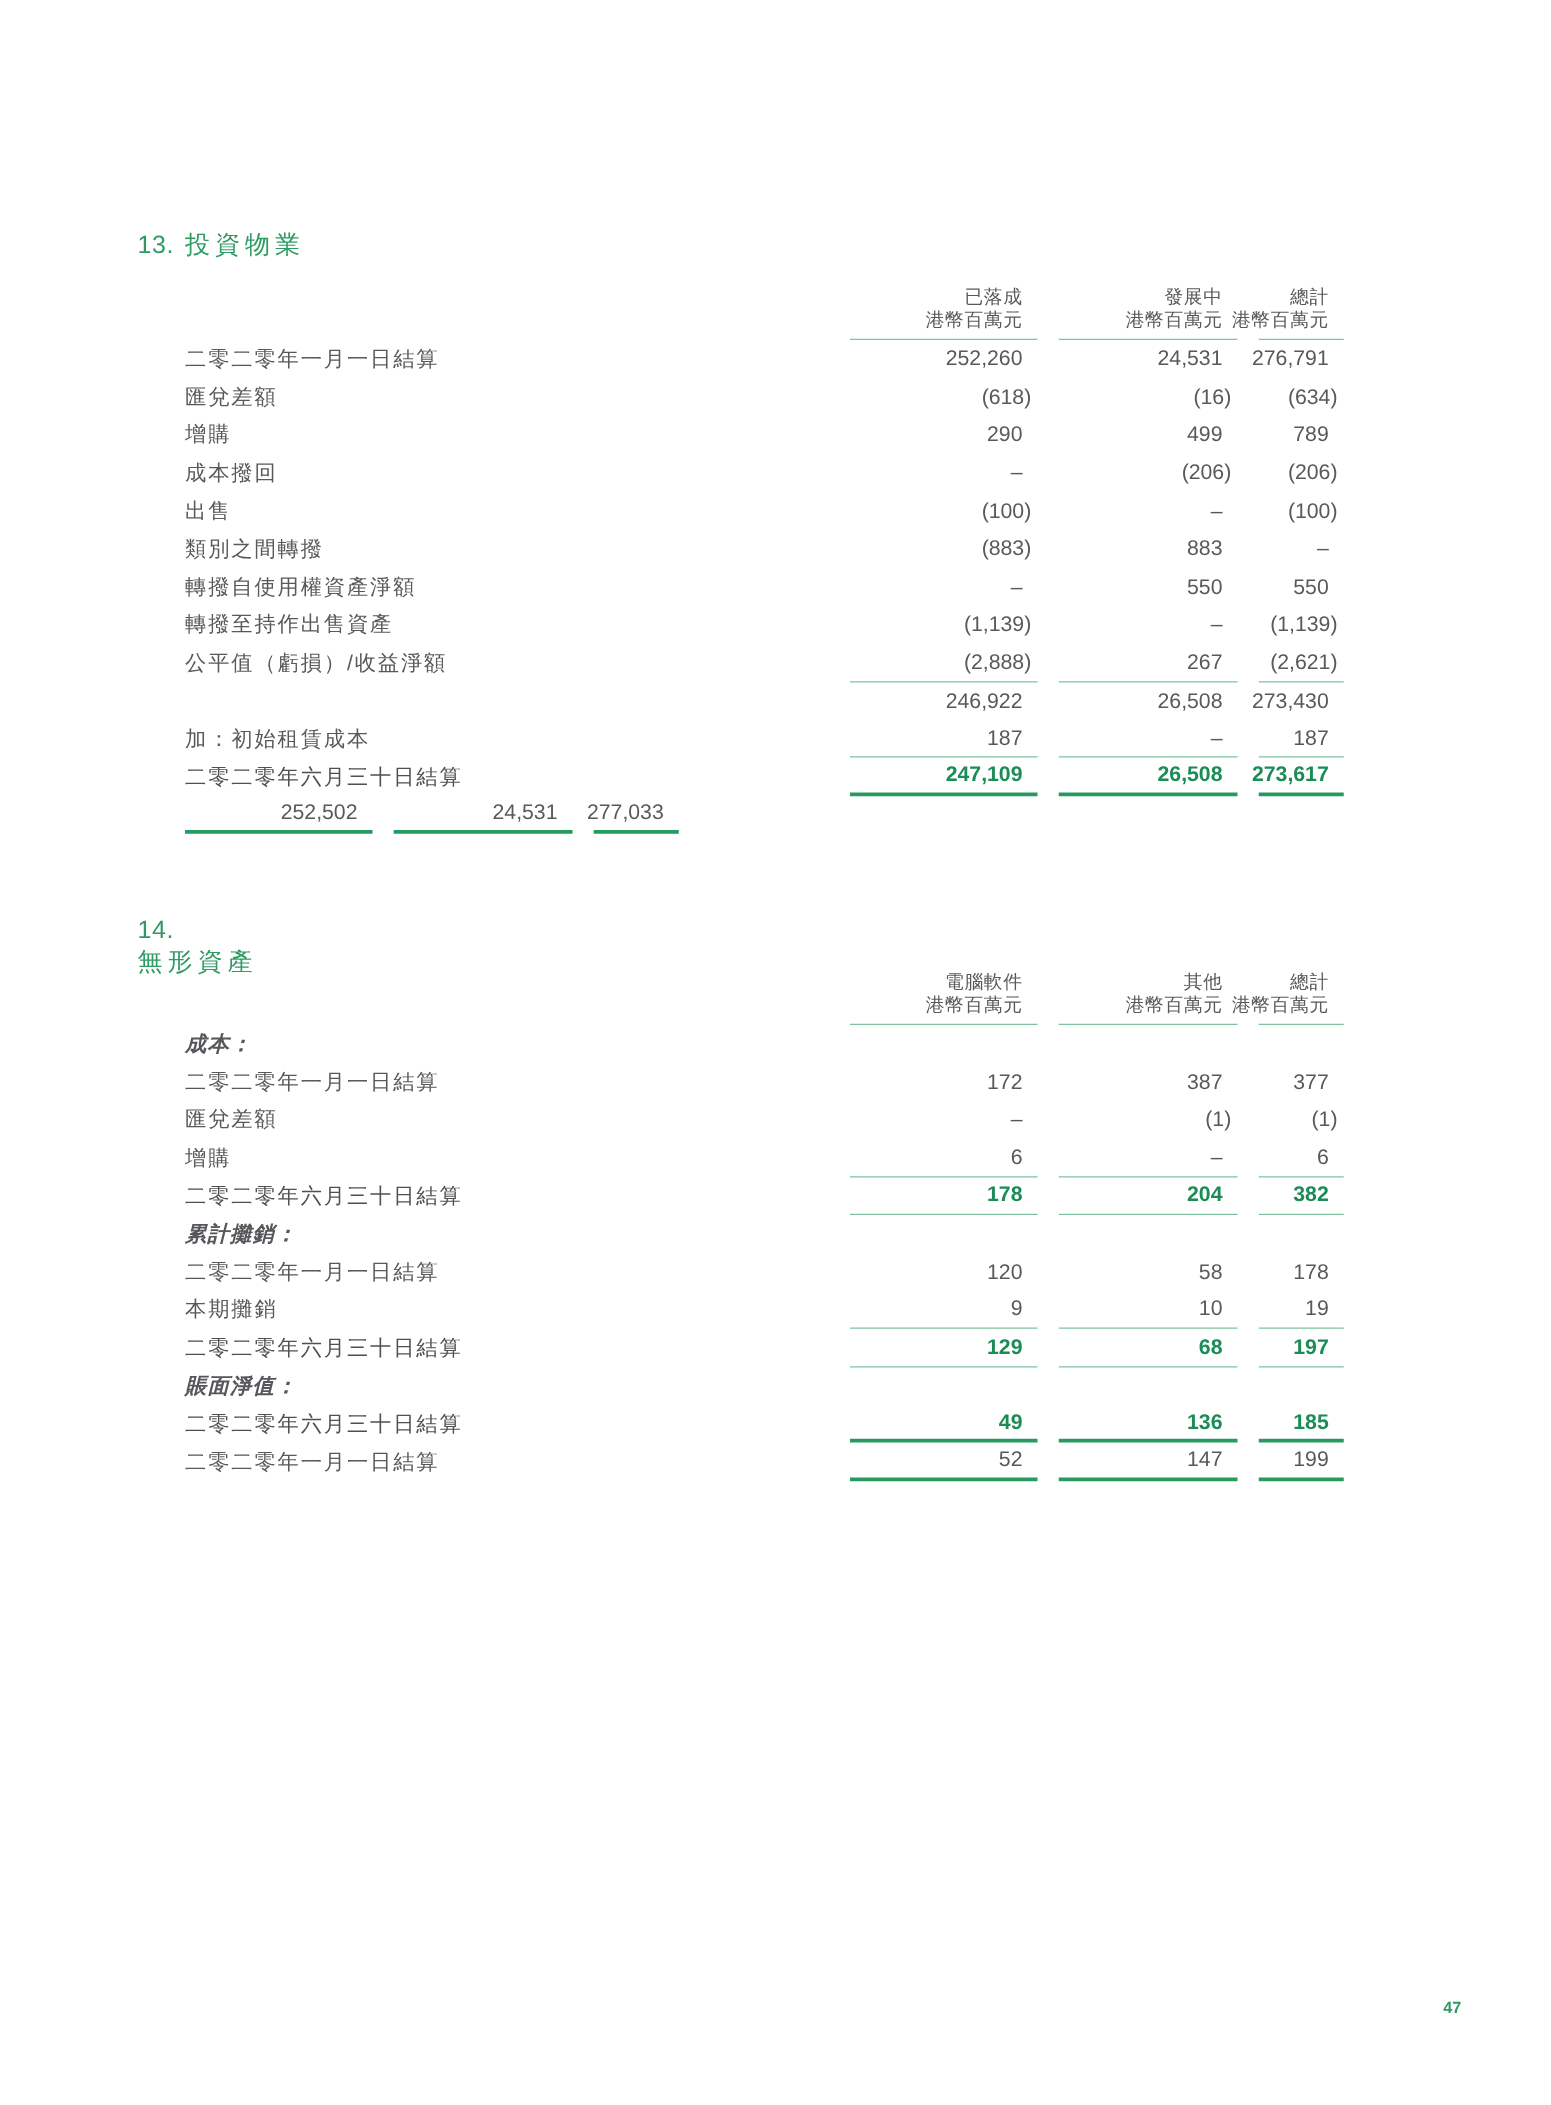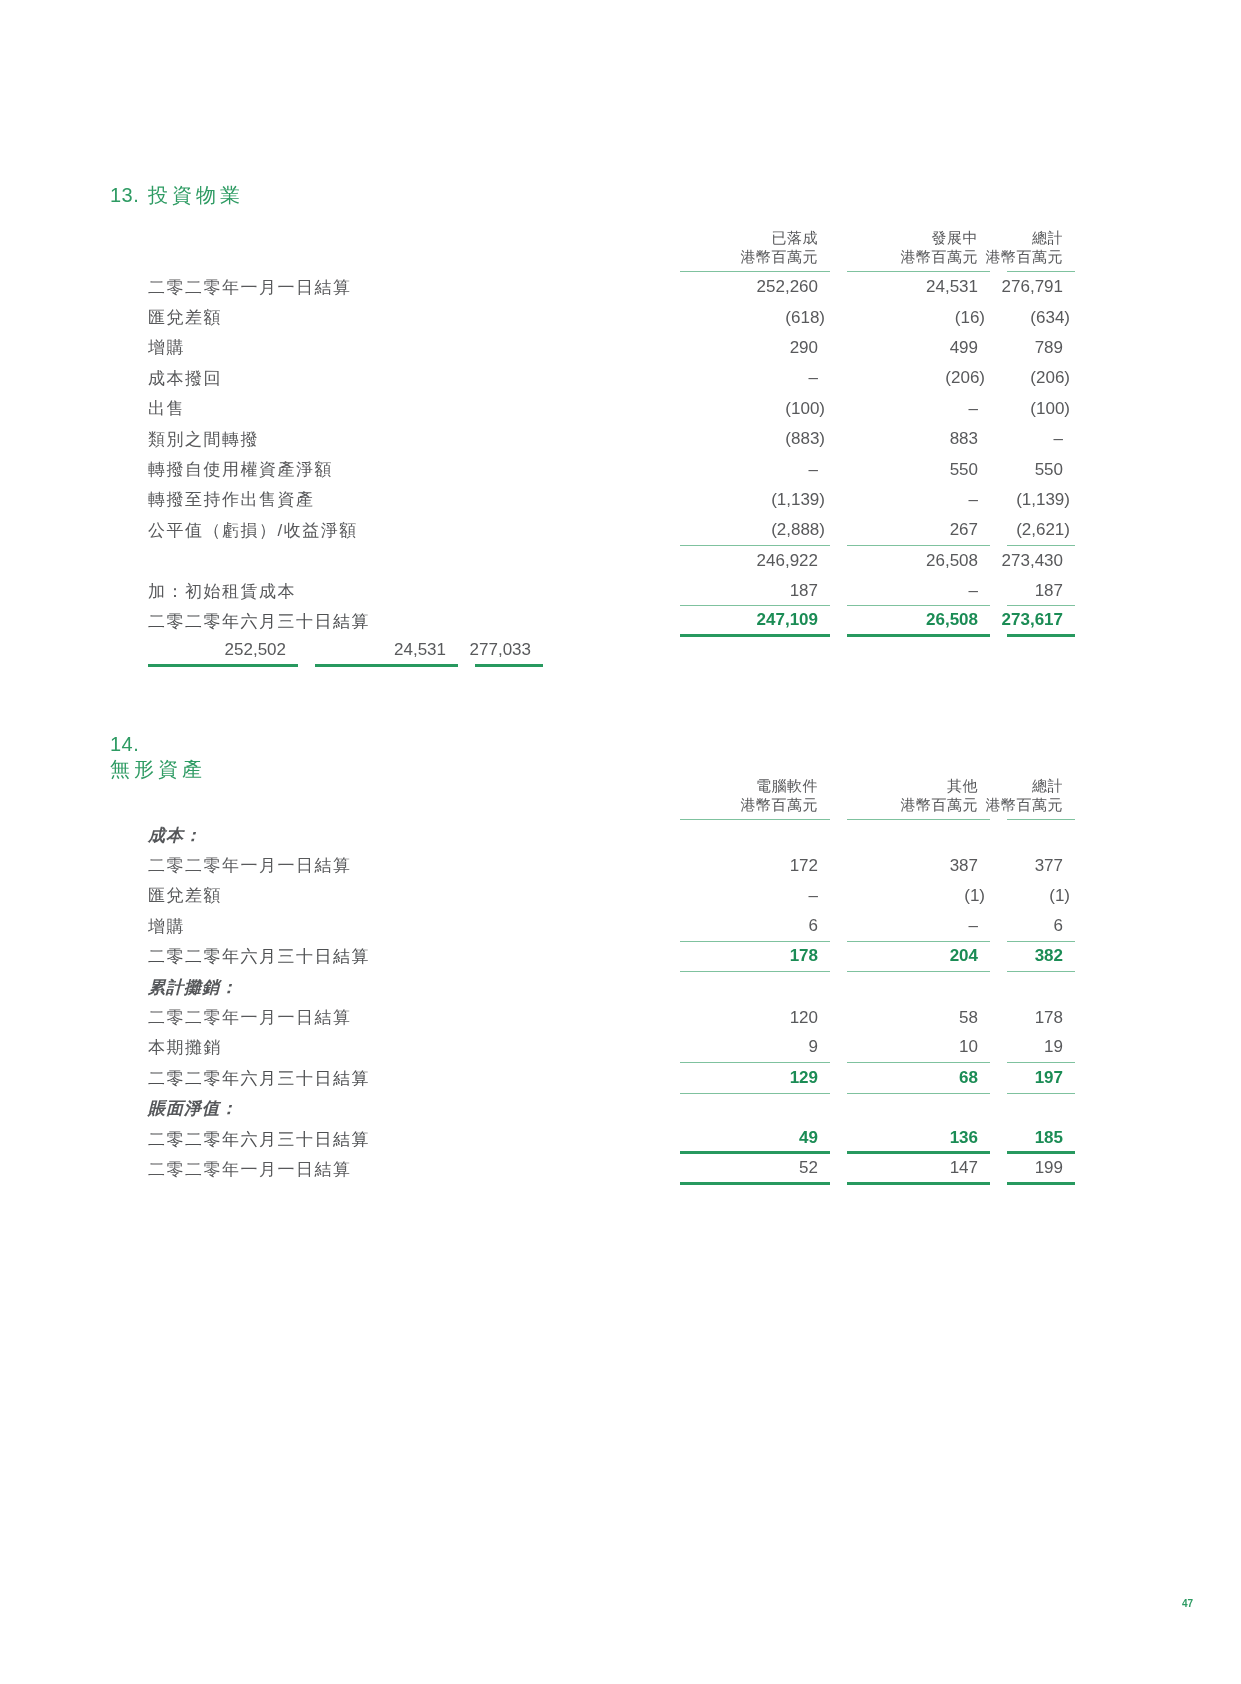--- a/index.html
+++ b/index.html
@@ -68,22 +68,22 @@
     padding:0 12px 5px 0;
     font-size:15px;line-height:19px;letter-spacing:0.5px;
     white-space:nowrap;
   }
   
   .t-row.sec .t-label{font-style:italic;font-weight:600;color:#55575A;letter-spacing:1px;}
   .t-row.bold .t-val{font-weight:bold;color:var(--green-dark);}
   .t-row.bold .t-label{color:#4E5052;}
 
   .page-number{
-    position:absolute;top:1598px;right:48px;
-    color:var(--green);font-size:10px;font-weight:bold;
+    position:absolute;top:1598px;right:72px;
+    color:var(--green);font-size:13px;font-weight:bold;
   }
 </style>
 </head>
 <body>
 
 <div class="page">
 
   <div class="sec-heading" id="heading-13">
     <span class="num">13.</span>
     <span class="ttl">投資物業</span>

